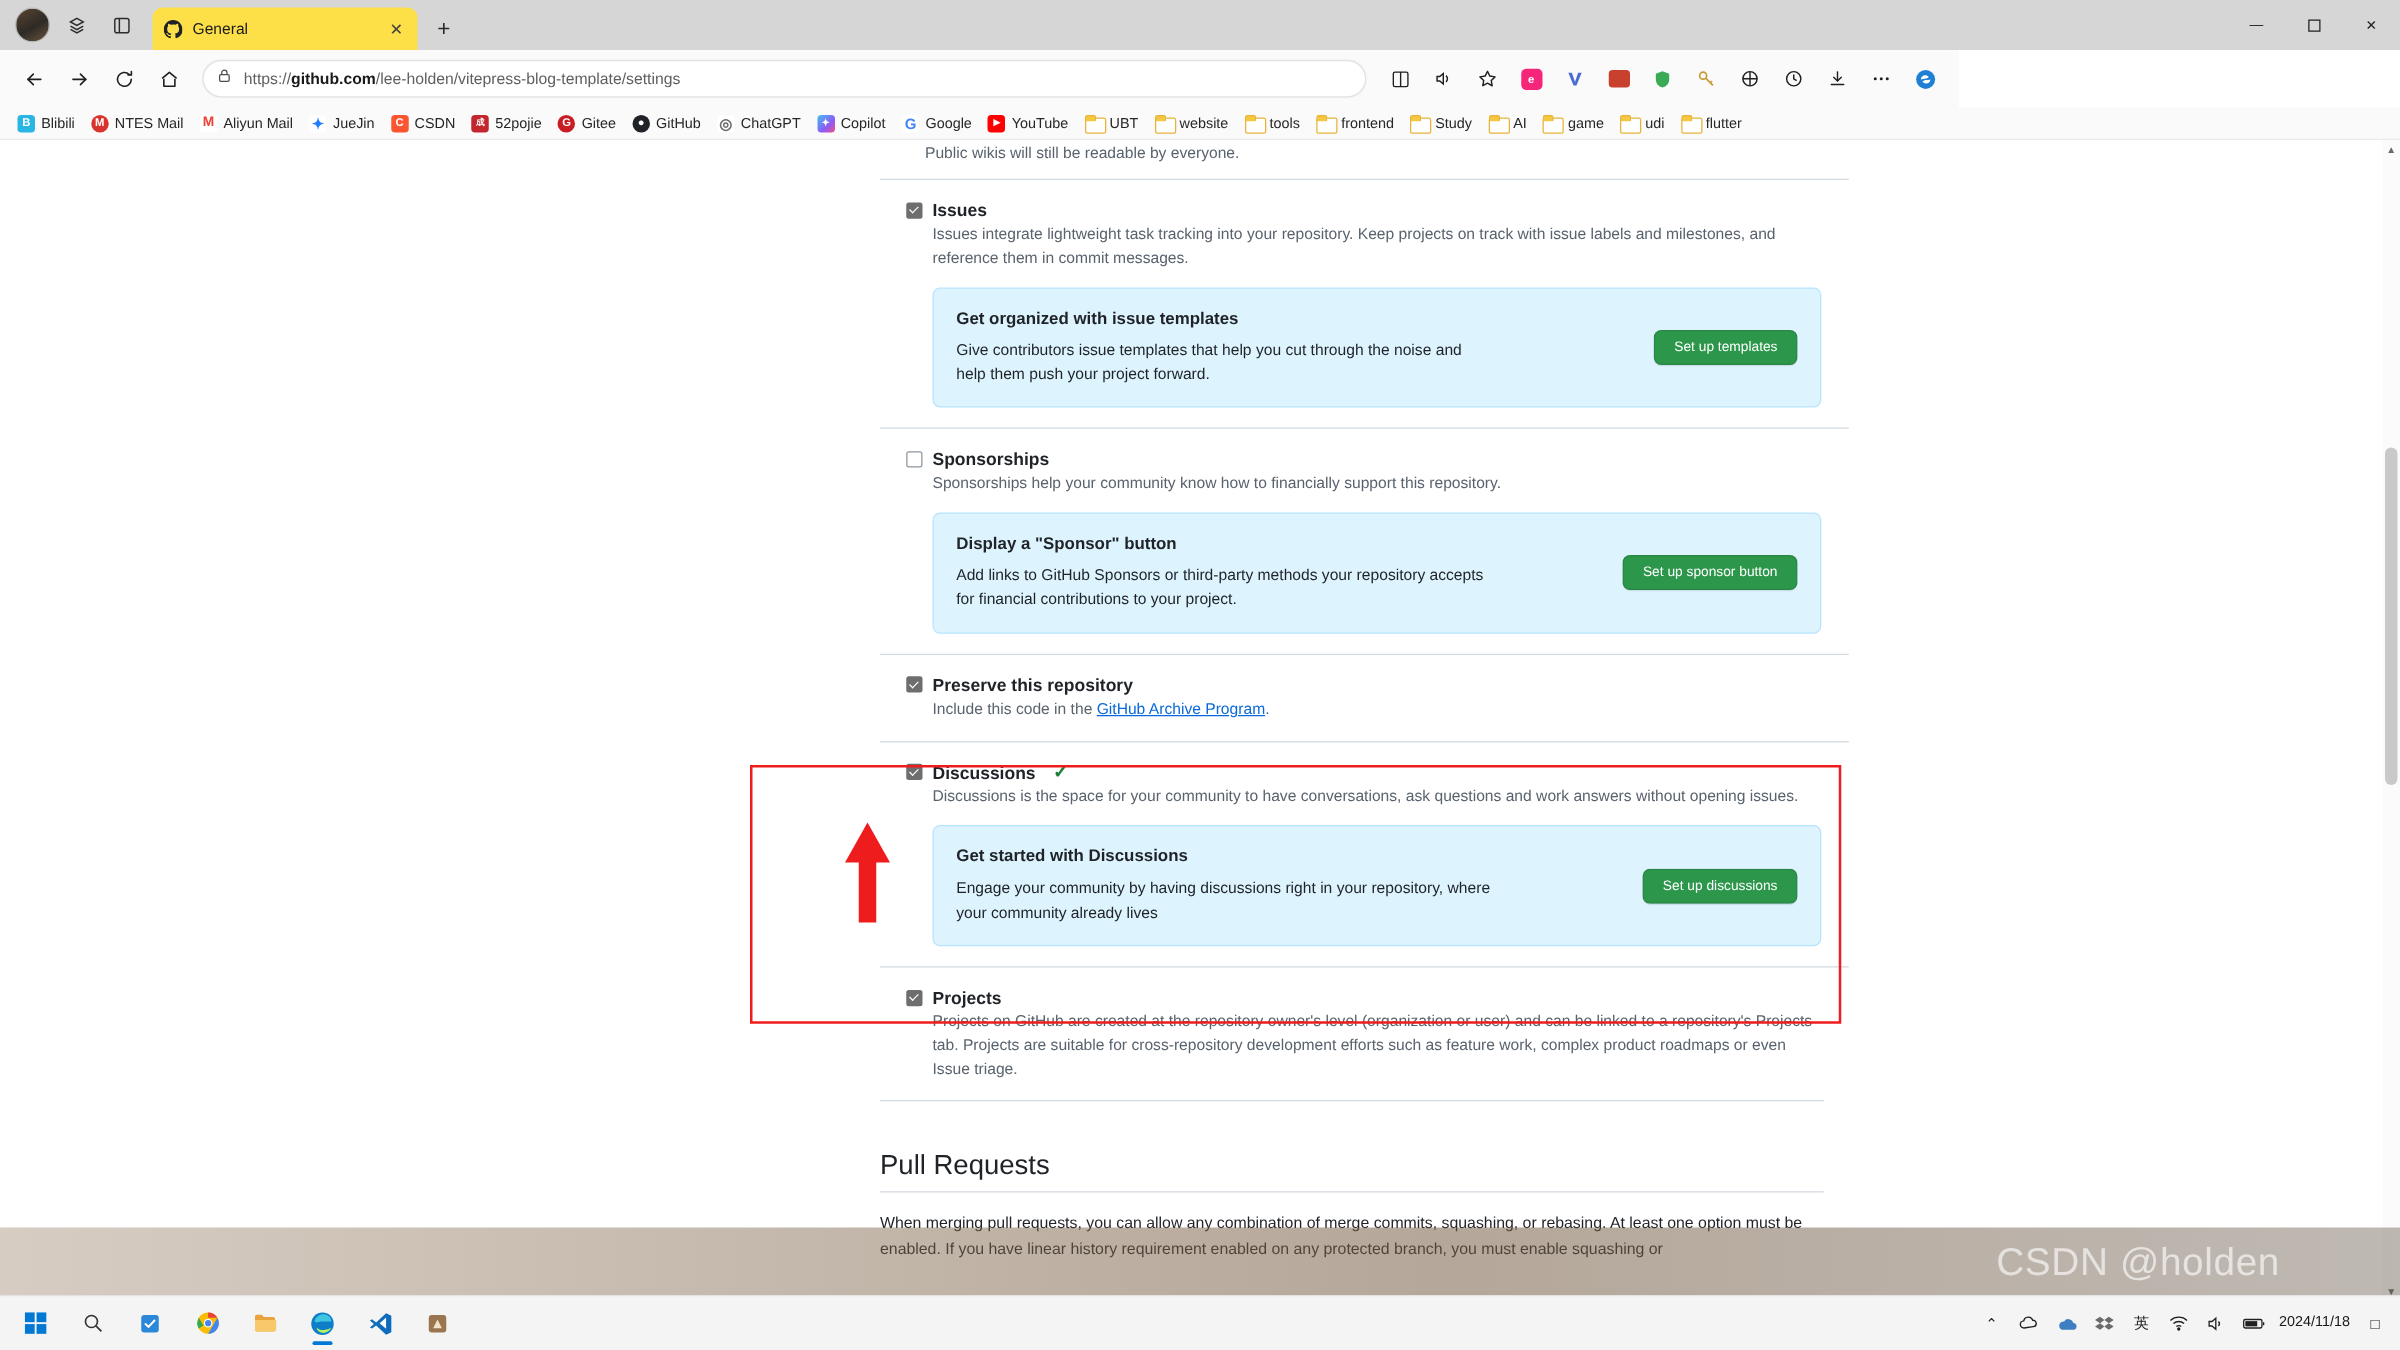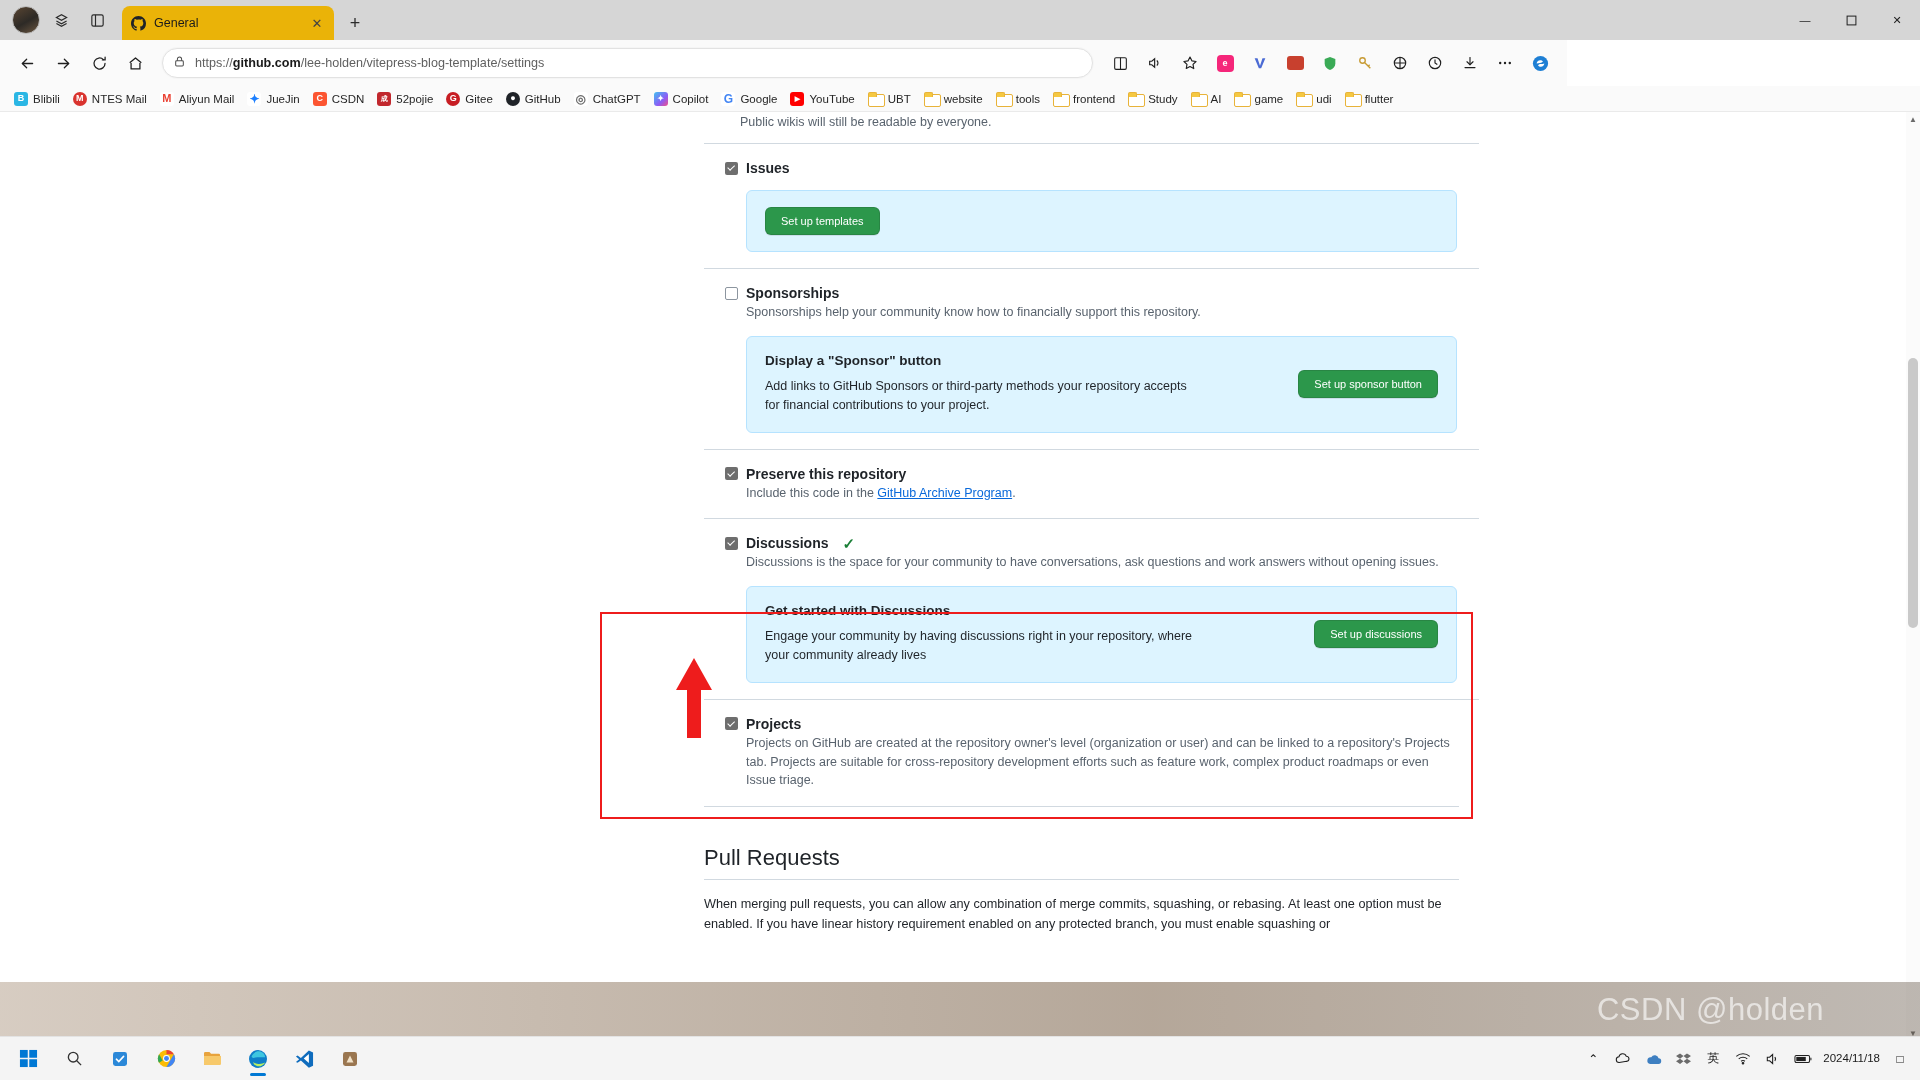--- a/index.html
+++ b/index.html
@@ -18,21 +18,21 @@
   .tab-left-icons { display: flex; align-items: center; height: 40px; padding: 0 4px; gap: 6px; }
   .profile-pill {
     width: 28px; height: 28px; border-radius: 50%;
     background: linear-gradient(150deg,#5a4632 0%, #2d2a26 55%, #6b5640 100%);
     margin-left: 8px; border: 1px solid #b9b9b9;
   }
   .chrome-ico { width: 30px; height: 30px; display:flex; align-items:center; justify-content:center; color:#2b2b2b; }
   .chrome-ico svg { display:block; }
   .tab {
     height: 34px; min-width: 212px; max-width: 212px;
-    background: #eab308; border-radius: 8px 8px 0 0;
+    background: #fde047; border-radius: 8px 8px 0 0;
     display: flex; align-items: center; padding: 0 8px; gap: 8px;
     margin-left: 6px; position: relative;
   }
   .tab .favicon { width: 16px; height: 16px; display:flex; align-items:center; justify-content:center; }
   .tab .tab-title { font-size: 12.5px; color: #1b1b1b; flex: 1; white-space: nowrap; overflow: hidden; }
   .tab .tab-close { width: 18px; height: 18px; display:flex; align-items:center; justify-content:center; color:#444; font-size: 13px; }
   .newtab { width: 26px; height: 26px; margin-left: 8px; margin-bottom: 4px;
             display:flex; align-items:center; justify-content:center; color:#2b2b2b; font-size: 18px; }
   .win-controls { position: absolute; right: 0; top: 0; height: 40px; display: flex; }
   .win-btn { width: 46px; height: 40px; display:flex; align-items:center; justify-content:center; color:#222; font-size: 11px; }
@@ -410,21 +410,26 @@
     <div class="page">
       <div class="content-col">
 
         <div class="partial-top">Public wikis will still be readable by everyone.</div>
 
         <div class="setting-block first">
           <div class="chk-row">
             <span class="cb"></span>
             <span class="chk-label">Issues</span>
           </div>
+          <div class="sub-desc">Issues integrate lightweight task tracking into your repository. Keep projects on track with issue labels and milestones, and reference them in commit messages.</div>
           <div class="promo">
+            <div class="promo-text">
+              <div class="promo-title">Get organized with issue templates</div>
+              <div class="promo-body">Give contributors issue templates that help you cut through the noise and help them push your project forward.</div>
+            </div>
             <button class="btn-green">Set up templates</button>
           </div>
         </div>
 
         <div class="setting-block">
           <div class="chk-row">
             <span class="cb off"></span>
             <span class="chk-label">Sponsorships</span>
           </div>
           <div class="sub-desc">Sponsorships help your community know how to financially support this repository.</div>

